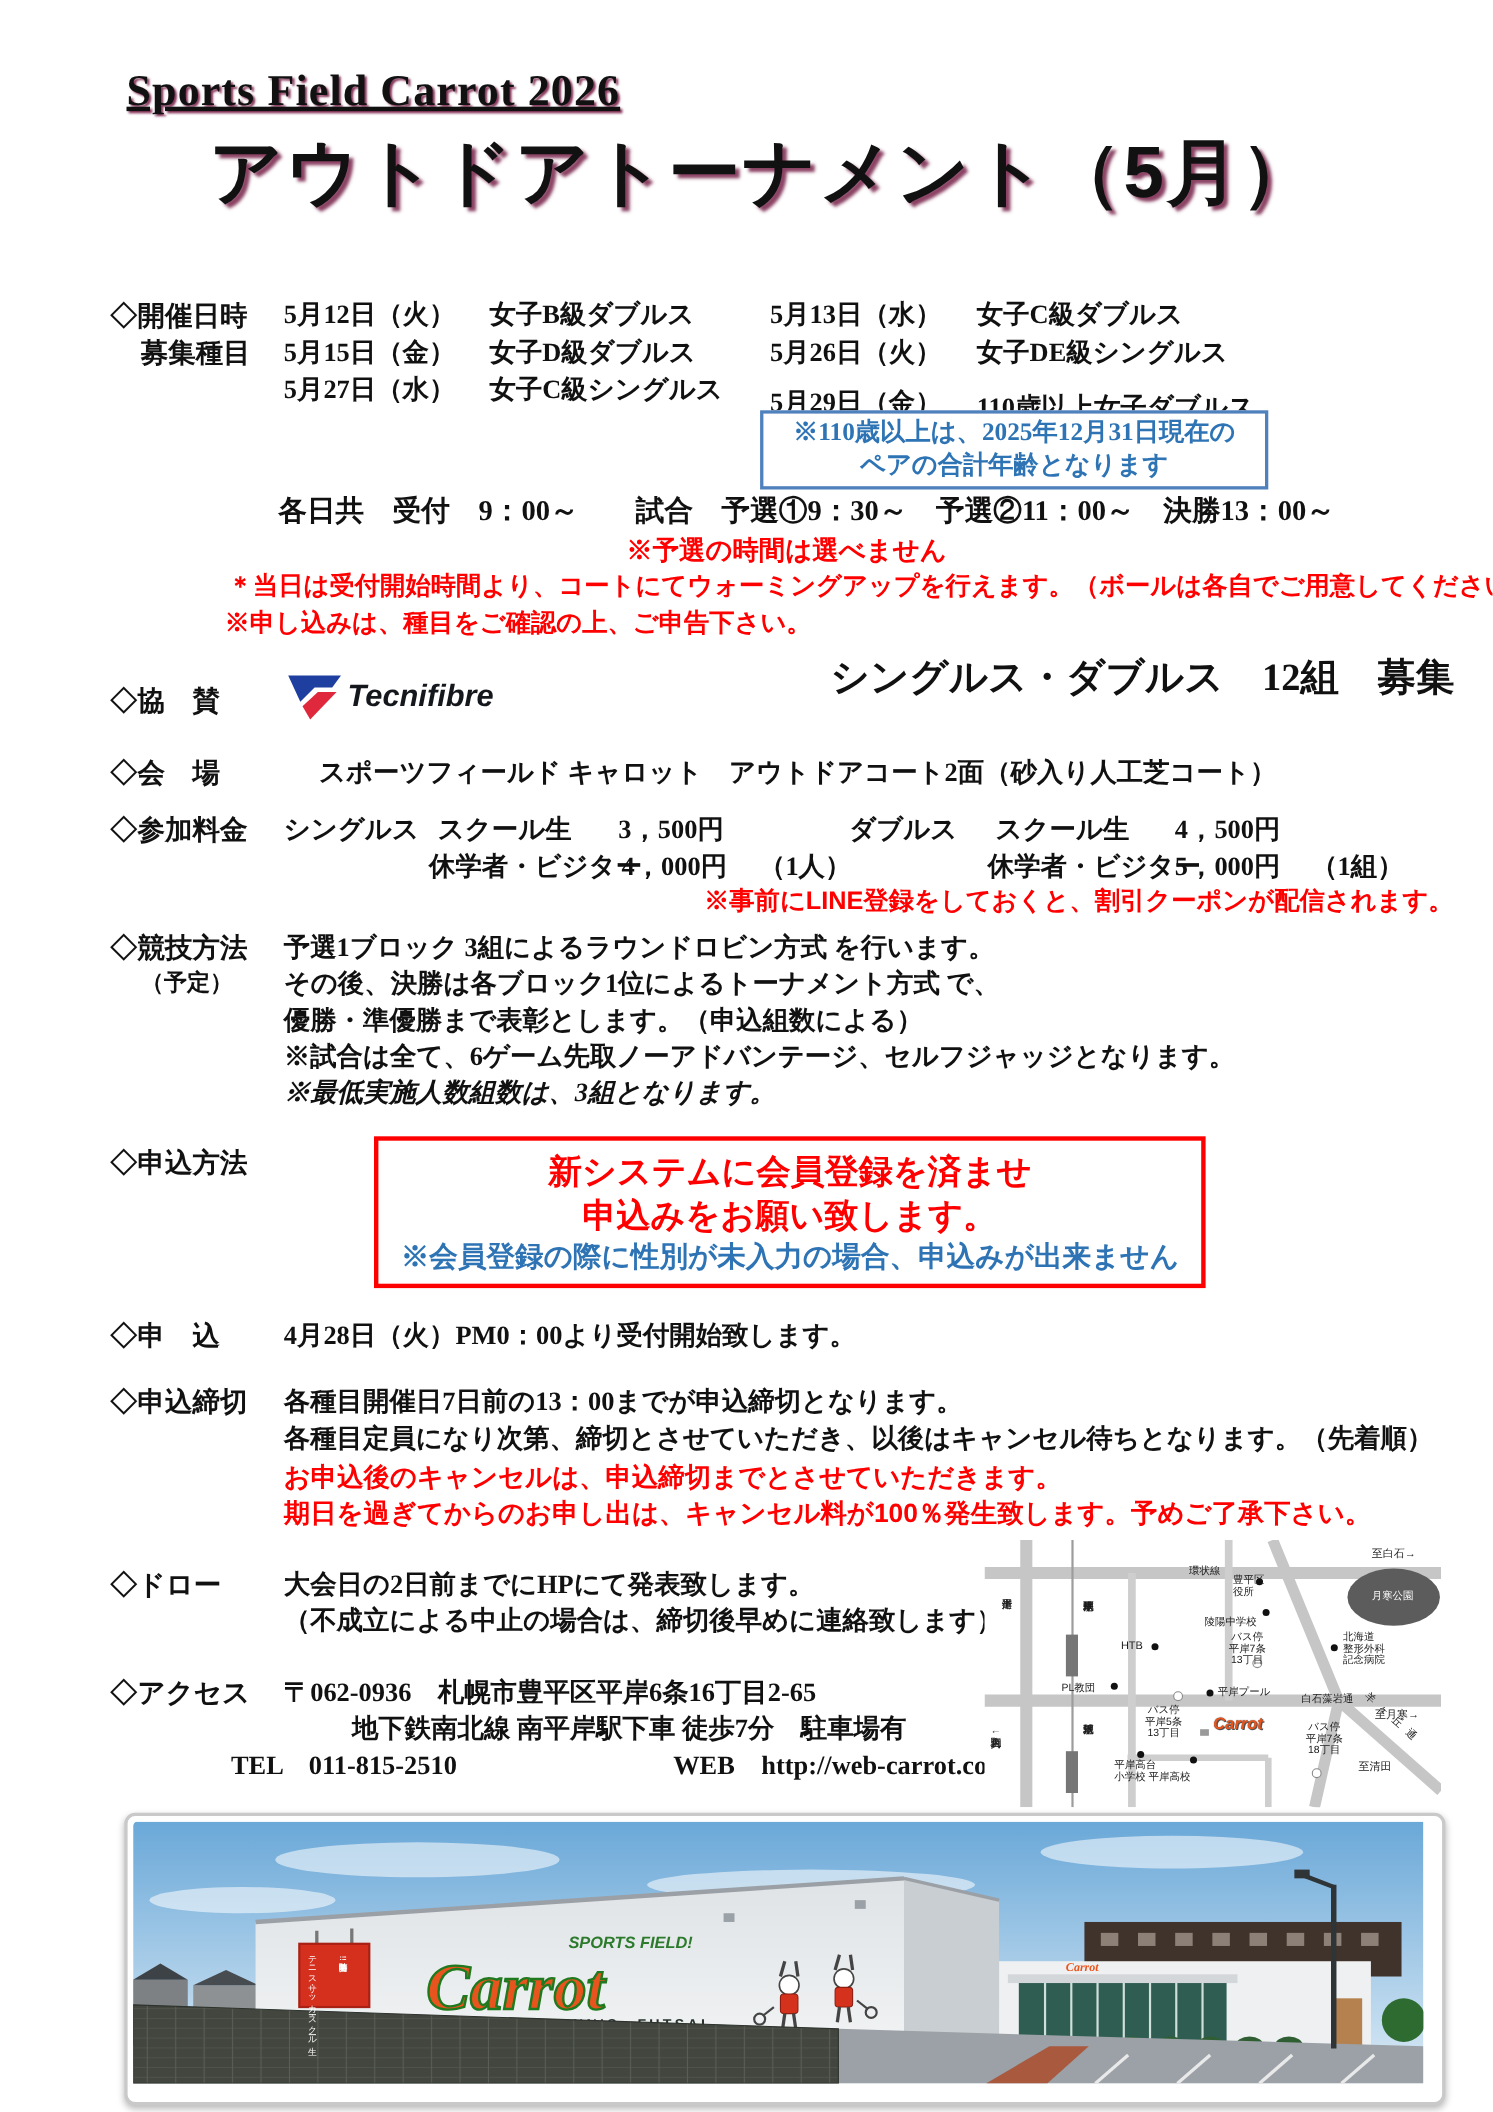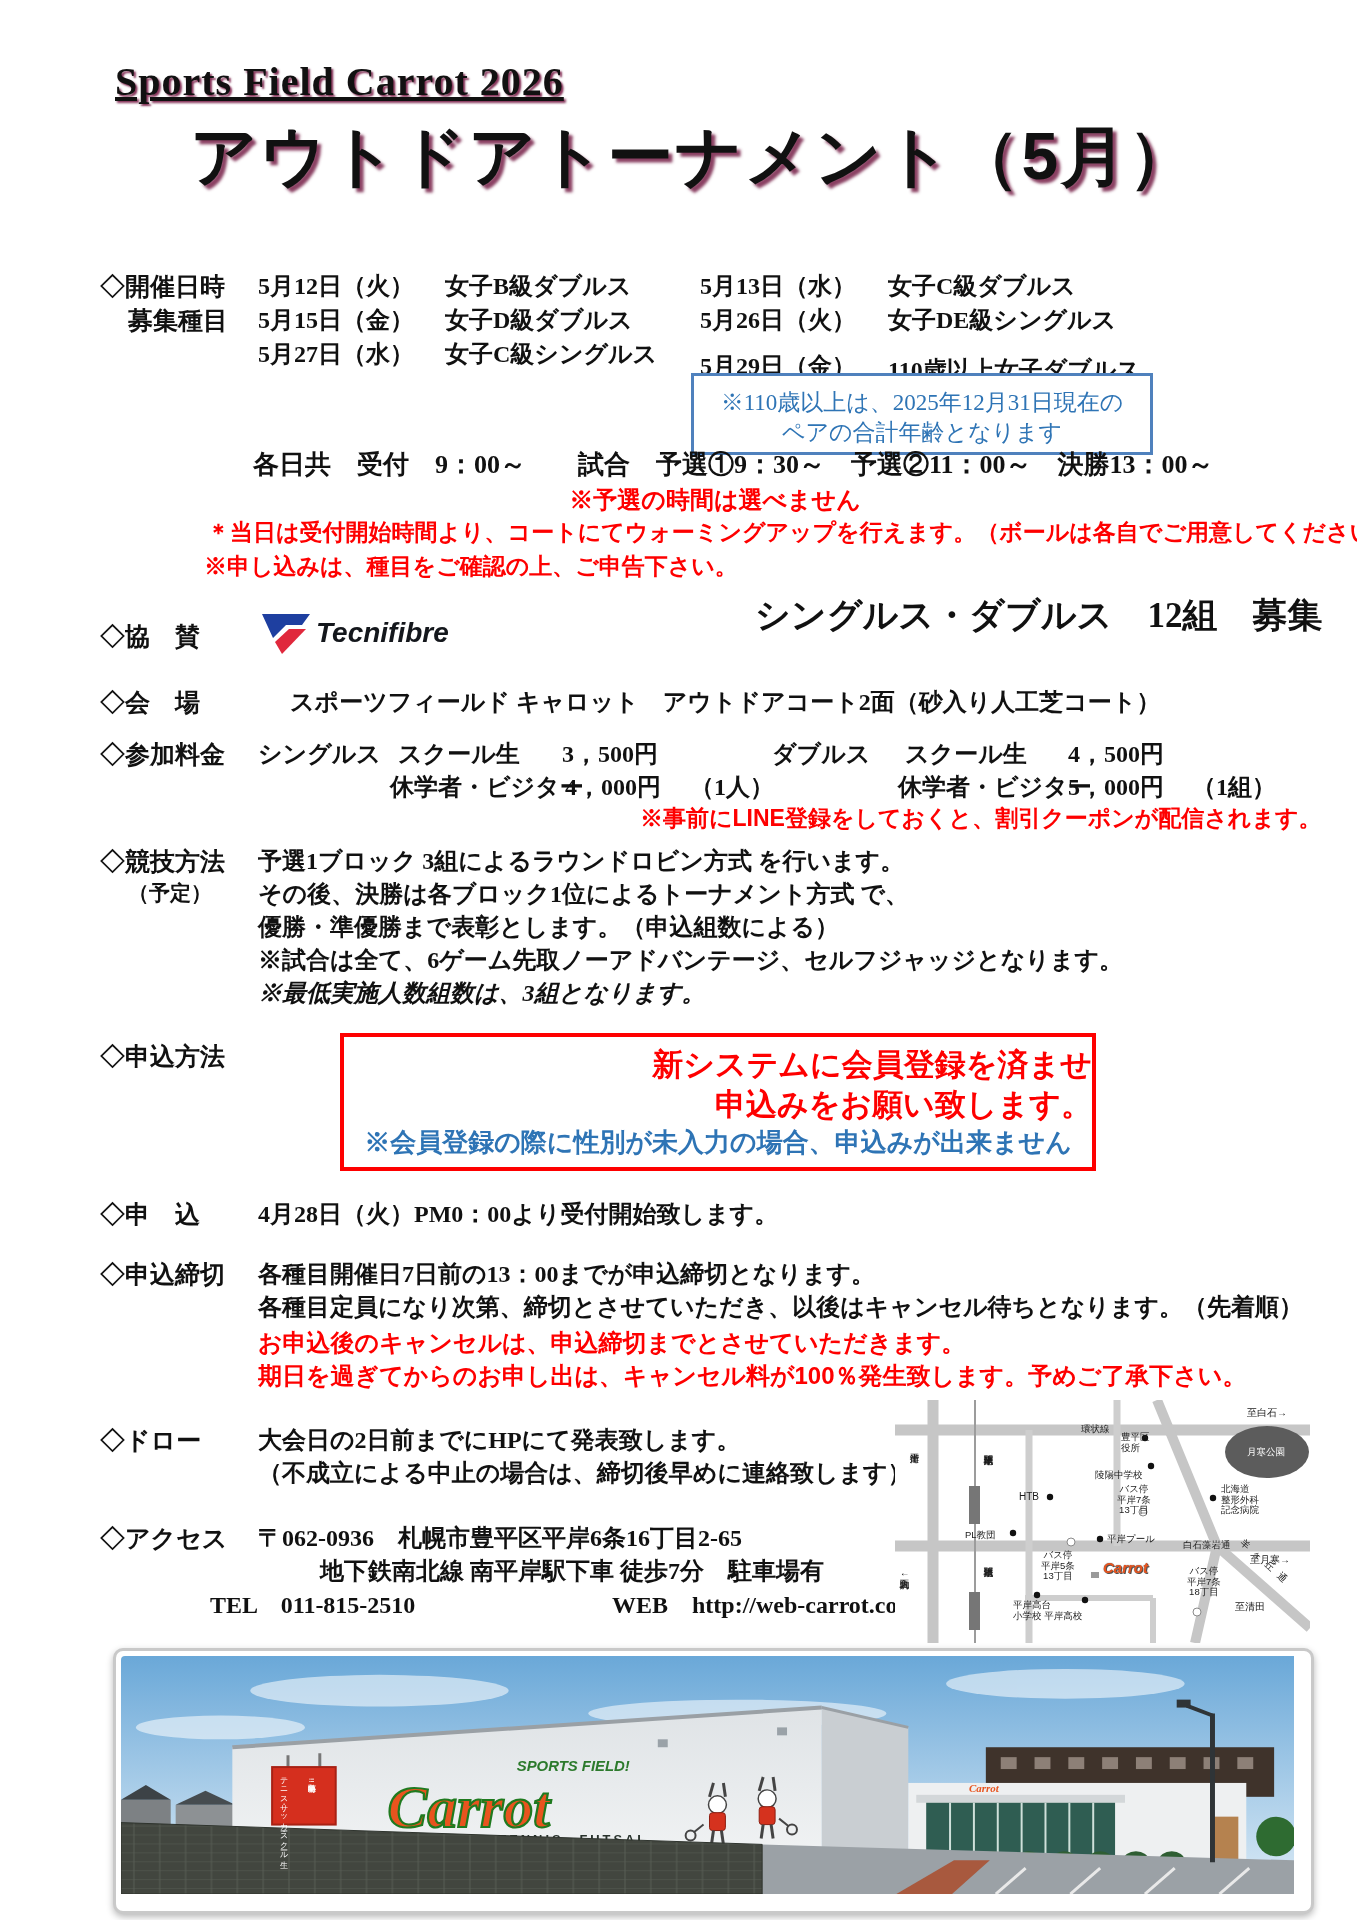--- a/index.html
+++ b/index.html
@@ -6,25 +6,25 @@
   .page{position:relative;width:1357px;height:1920px;background:#ffffff;overflow:hidden;
         font-family:"Liberation Serif",serif;color:#111;}
   .abs{position:absolute;white-space:nowrap;}
   .brand{font-size:40px;font-weight:bold;letter-spacing:1px;
          text-shadow:2px 2px 2px rgba(120,28,70,.9);text-decoration:underline;}
   .main-title{font-size:66px;font-weight:900;font-family:"Liberation Sans",sans-serif;
          letter-spacing:2px;text-shadow:4px 4px 3px rgba(118,30,70,.85);}
   .lbl{font-weight:bold;font-size:25px;}
   .txt{font-weight:bold;font-size:24px;}
   .rednote{color:#fe0000;font-weight:bold;font-size:23px;font-family:"Liberation Sans",sans-serif;}
-  .age-box{border:3px solid #4f81bd;text-align:center;color:#2e74b5;font-weight:normal;
-         font-size:23px;line-height:30px;padding-top:12px;background:#fff;}
+  .age-box{border:3px solid #4f81bd;text-align:center;color:#2e74b5;font-weight:bold;
+         font-size:23px;line-height:30px;padding-top:2px;background:#fff;}
   .apply-box{border:4px solid #fe0000;text-align:center;background:#fff;}
   .apply-box .l1{color:#fe0000;font-weight:bold;font-size:31px;line-height:40px;
-         font-family:"Liberation Sans",sans-serif;text-align:right;}
+         font-family:"Liberation Sans",sans-serif;}
   .apply-box .l3{color:#2e74b5;font-weight:bold;font-size:26px;line-height:34px;
          font-family:"Liberation Sans",sans-serif;}
   
   .map{position:absolute;left:895px;top:1400px;width:415px;height:243px;background:#fff;}
   .map .ml{position:absolute;font-family:"Liberation Sans",sans-serif;font-size:9.5px;
          line-height:10.5px;color:#1a1a1a;white-space:pre-line;}
   .map .vt{writing-mode:vertical-rl;white-space:nowrap;}
   .map .onroad{color:#222;}
   .map .carrot-map{font-style:italic;font-weight:bold;font-size:15px;color:#e8541e;
          text-shadow:0 0 1px #444,1px 1px 0 #555;}

